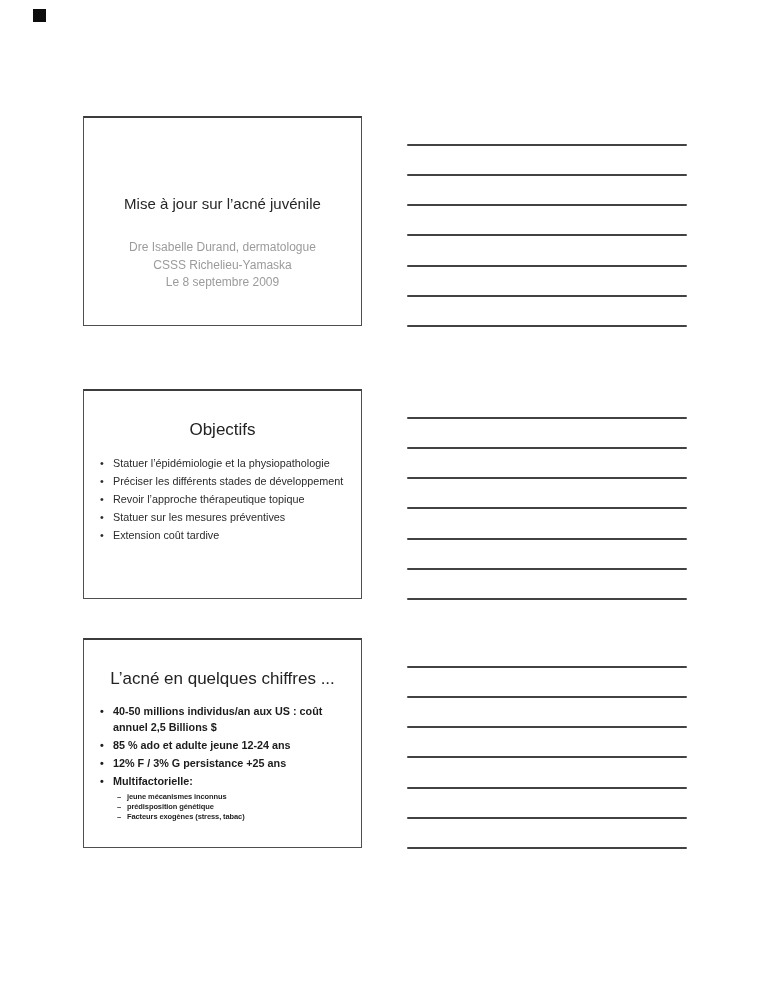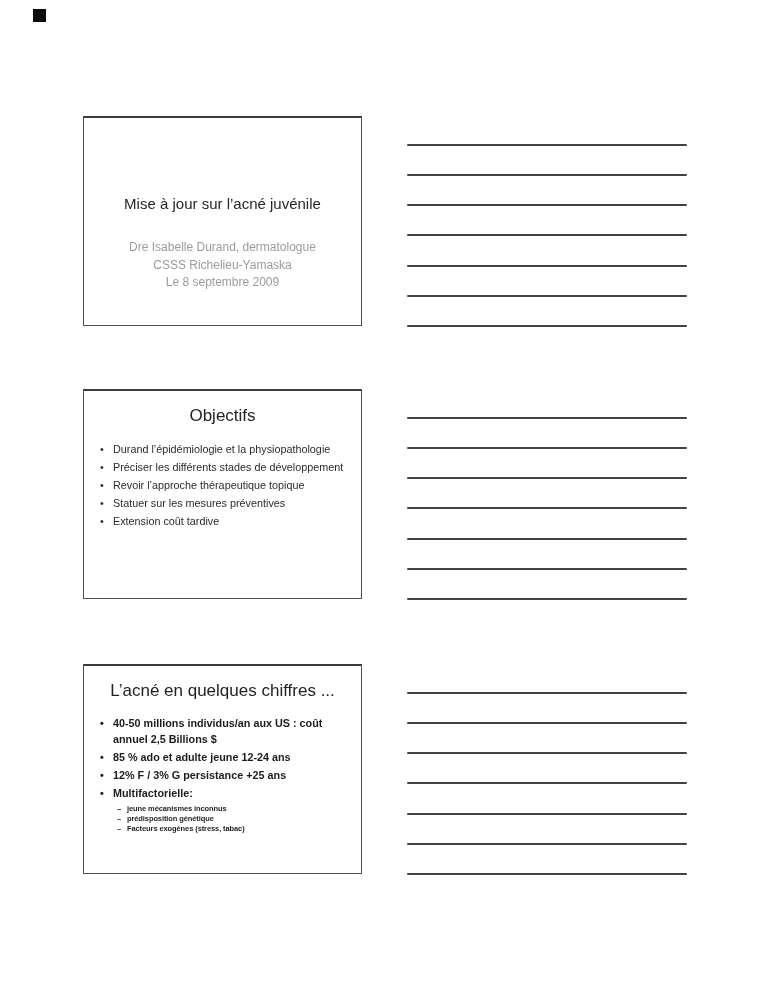--- a/index.html
+++ b/index.html
@@ -13,21 +13,21 @@
   }
   .corner-marker {
     position: absolute;
     left: 33px; top: 9px;
     width: 13px; height: 13px;
     background: #0d0d0d;
   }
   .row { position: absolute; left: 0; width: 768px; height: 210px; }
   .row-1 { top: 116px; }
   .row-2 { top: 389px; }
-  .row-3 { top: 664px; text-decoration: underline; }
+  .row-3 { top: 638px; text-decoration: underline; }
   .slide {
     position: absolute;
     left: 83px; top: 0;
     width: 279px; height: 210px;
     box-sizing: border-box;
     border: 1.5px solid #4f4f4f;
     border-top: 2px solid #3c3c3c;
     background: #ffffff;
     overflow: hidden;
   }
@@ -52,21 +52,21 @@
   .s1-sub {
     margin-top: 25px;
     text-align: center;
     font-size: 12px;
     line-height: 17.5px;
     color: #9b9b9b;
   }
 
   
   .slide-title {
-    margin-top: 14px;
+    margin-top: 28px;
     text-align: center;
     font-size: 17px;
     line-height: 22px;
     color: #232323;
   }
   .bullets { margin: 15px 6px 0 16px; }
   .bullet {
     display: flex;
     margin-bottom: 2.5px;
     font-size: 10.8px;
@@ -122,21 +122,21 @@
       <div class="note-line"></div>
     </div>
   </section>
 
   <section class="row row-2">
     <div class="slide s2">
       <div class="slide-title">Objectifs</div>
       <div class="bullets">
         <div class="bullet">
           <span class="dot">•</span>
-          <span class="btext">Durand l’épidémiologie et la physiopathologie</span>
+          <span class="btext">Statuer l’épidémiologie et la physiopathologie</span>
         </div>
         <div class="bullet">
           <span class="dot">•</span>
           <span class="btext">Préciser les différents stades de développement</span>
         </div>
         <div class="bullet">
           <span class="dot">•</span>
           <span class="btext">Revoir l’approche thérapeutique topique</span>
         </div>
         <div class="bullet">

